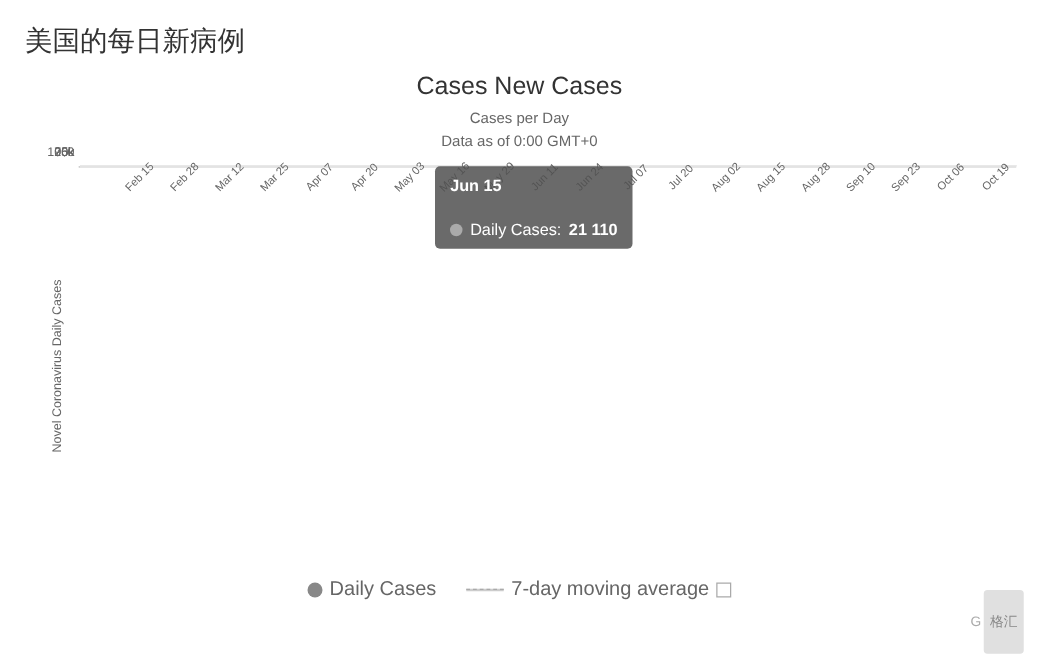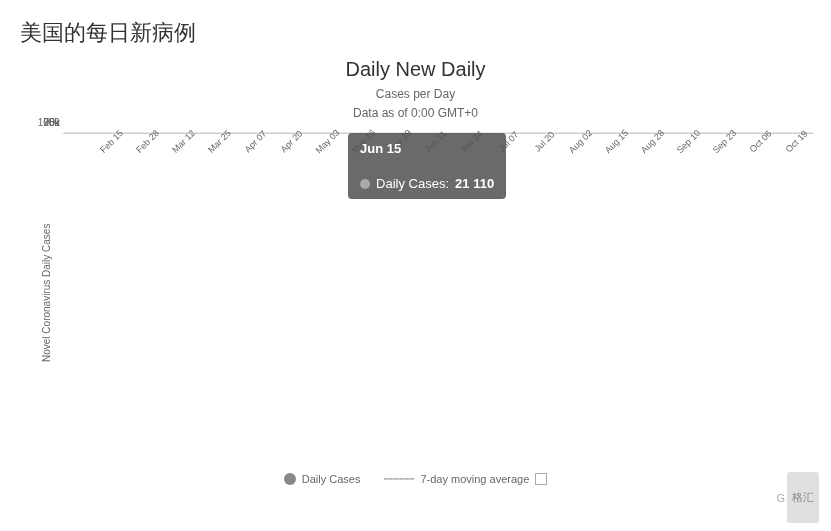--- a/index.html
+++ b/index.html
@@ -141,22 +141,22 @@
       background: #aaa;
       flex-shrink: 0;
     }
     .tooltip-value {
       font-weight: bold;
     }
     .legend {
       display: flex;
       align-items: center;
       gap: 24px;
-      margin-top: 20px;
-      font-size: 11px;
+      margin-top: 10px;
+      font-size: 16px;
       color: #666;
     }
     .legend-item {
       display: flex;
       align-items: center;
       gap: 6px;
     }
     .legend-dot {
       width: 12px;
       height: 12px;
@@ -198,21 +198,21 @@
       font-size: 11px;
       color: #888;
     }
   </style>
 </head>
 <body>
 
 <div class="page-title">美国的每日新病例</div>
 
 <div class="chart-container">
-  <div class="chart-title">Daily New Daily</div>
+  <div class="chart-title">Cases New Cases</div>
   <div class="chart-subtitle">
     <span>Cases per Day</span><br>
     <span>Data as of 0:00 GMT+0</span>
   </div>
 
   <div class="chart-area">
     <div class="y-axis-label">Novel Coronavirus Daily Cases</div>
     <div style="flex:1; position:relative;">
       <div class="chart-inner" id="chart-inner">
         <div class="grid-lines" id="grid-lines">

